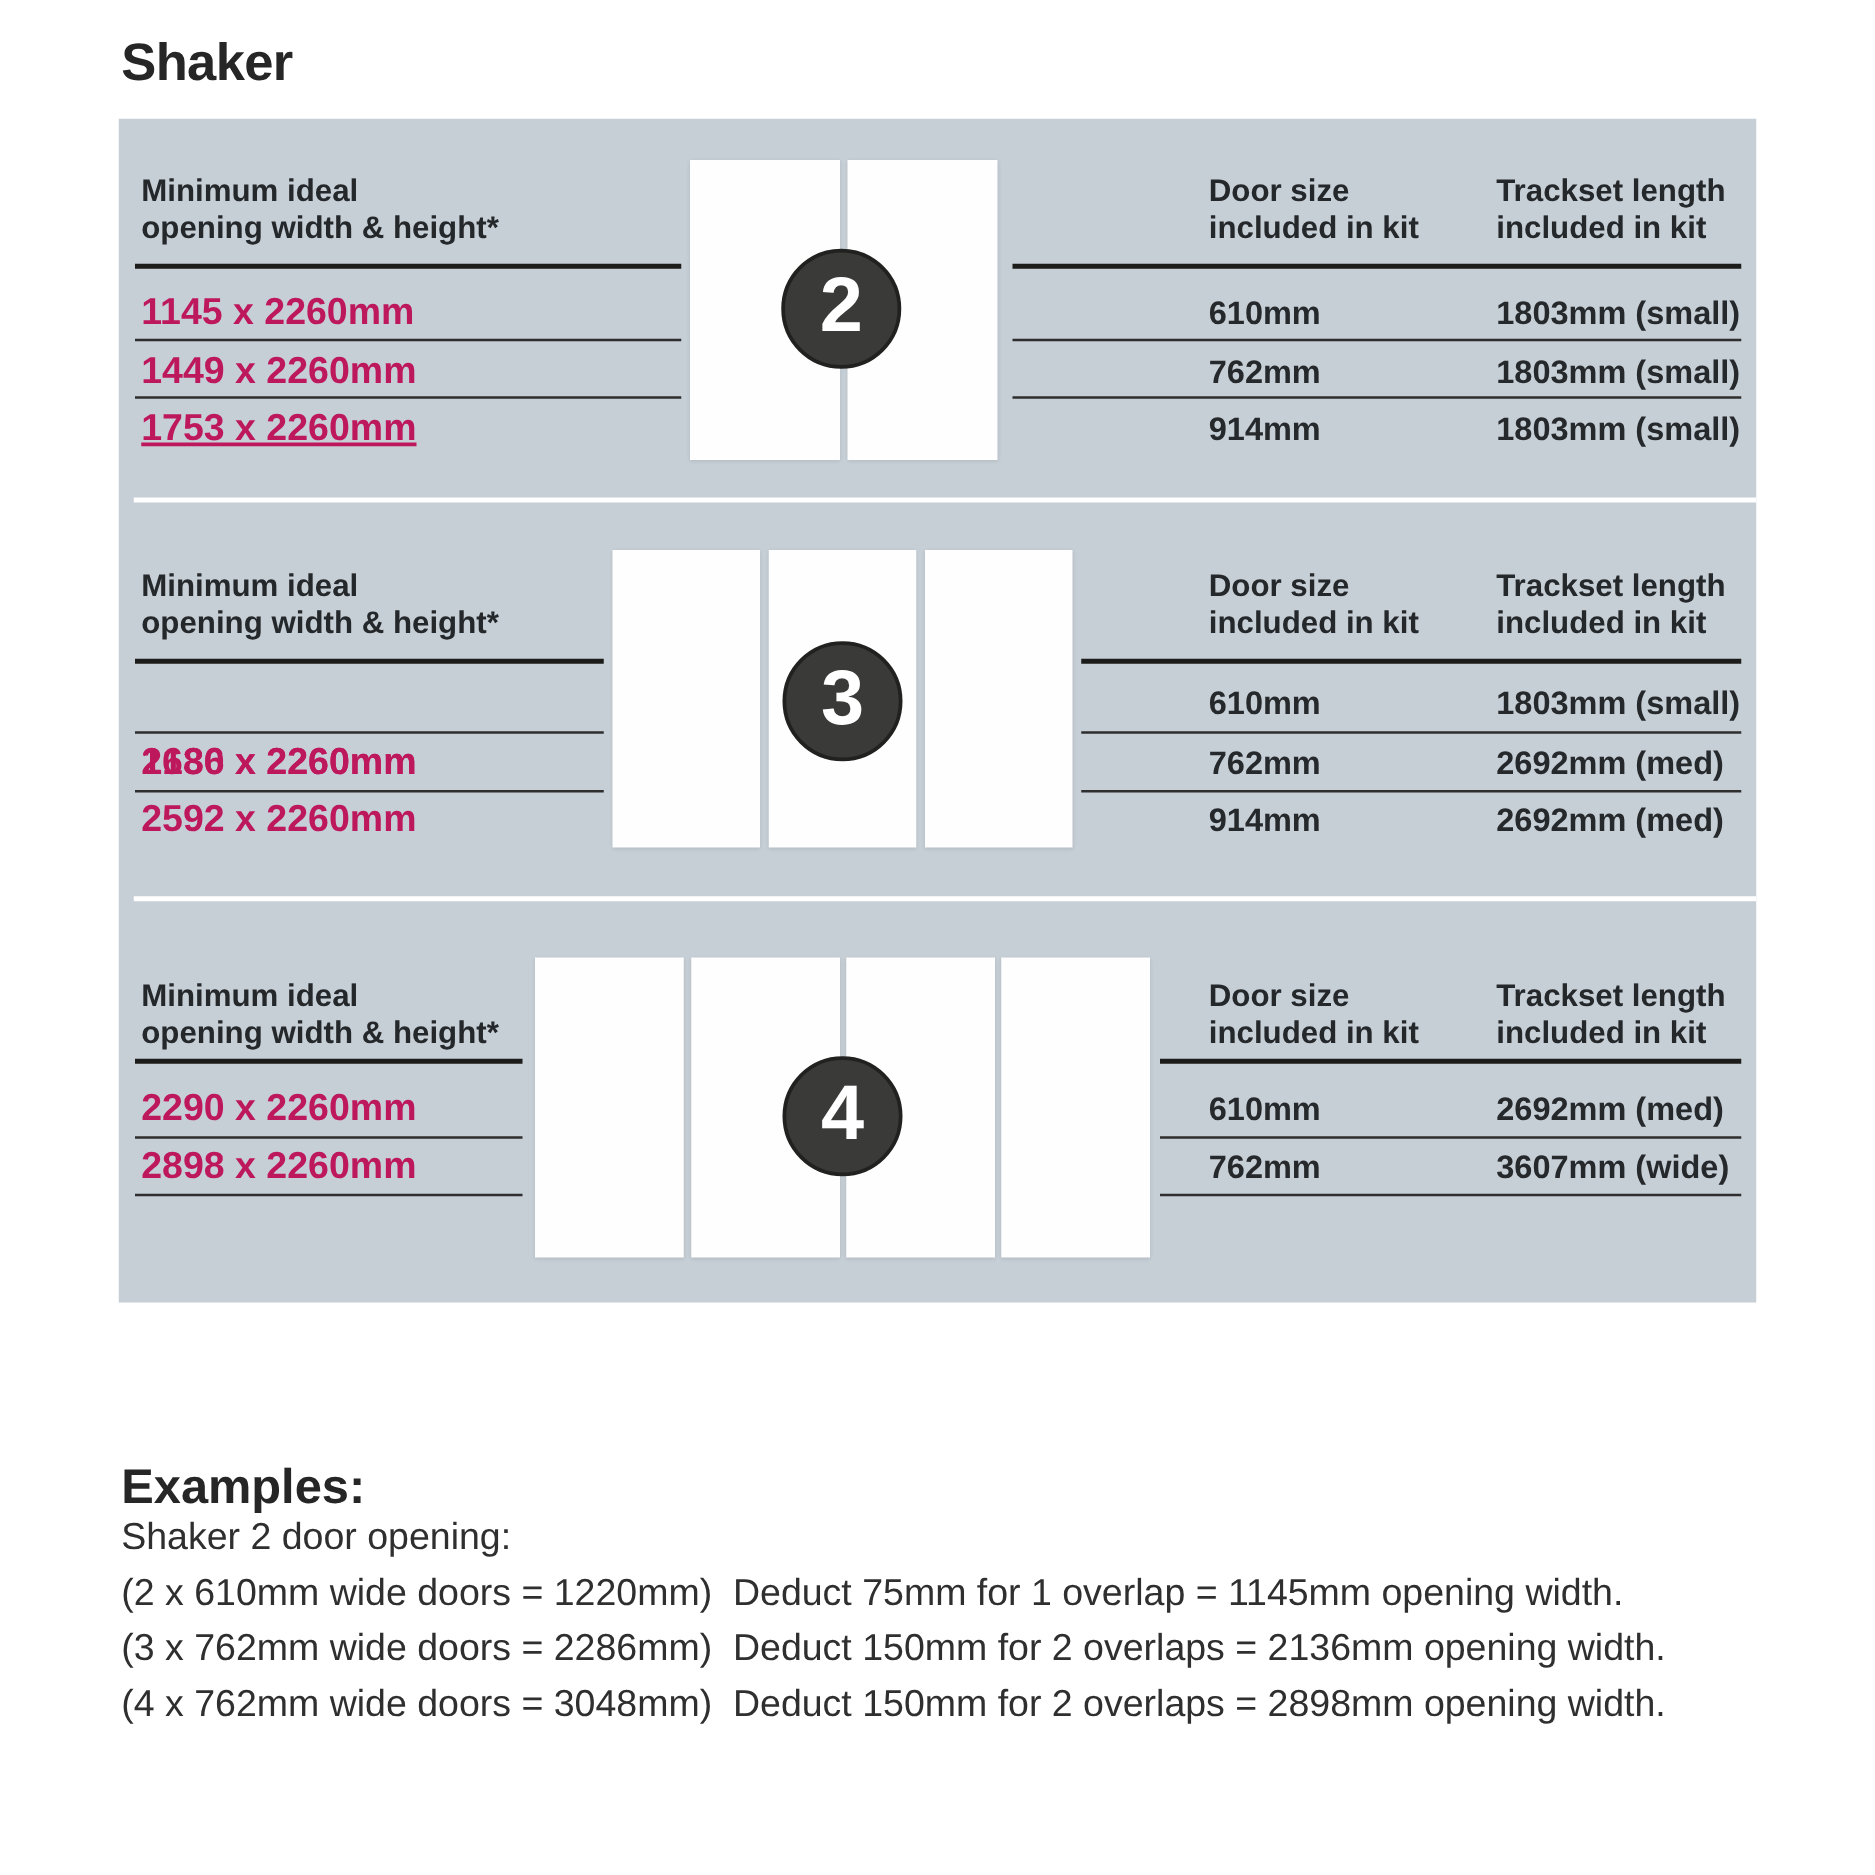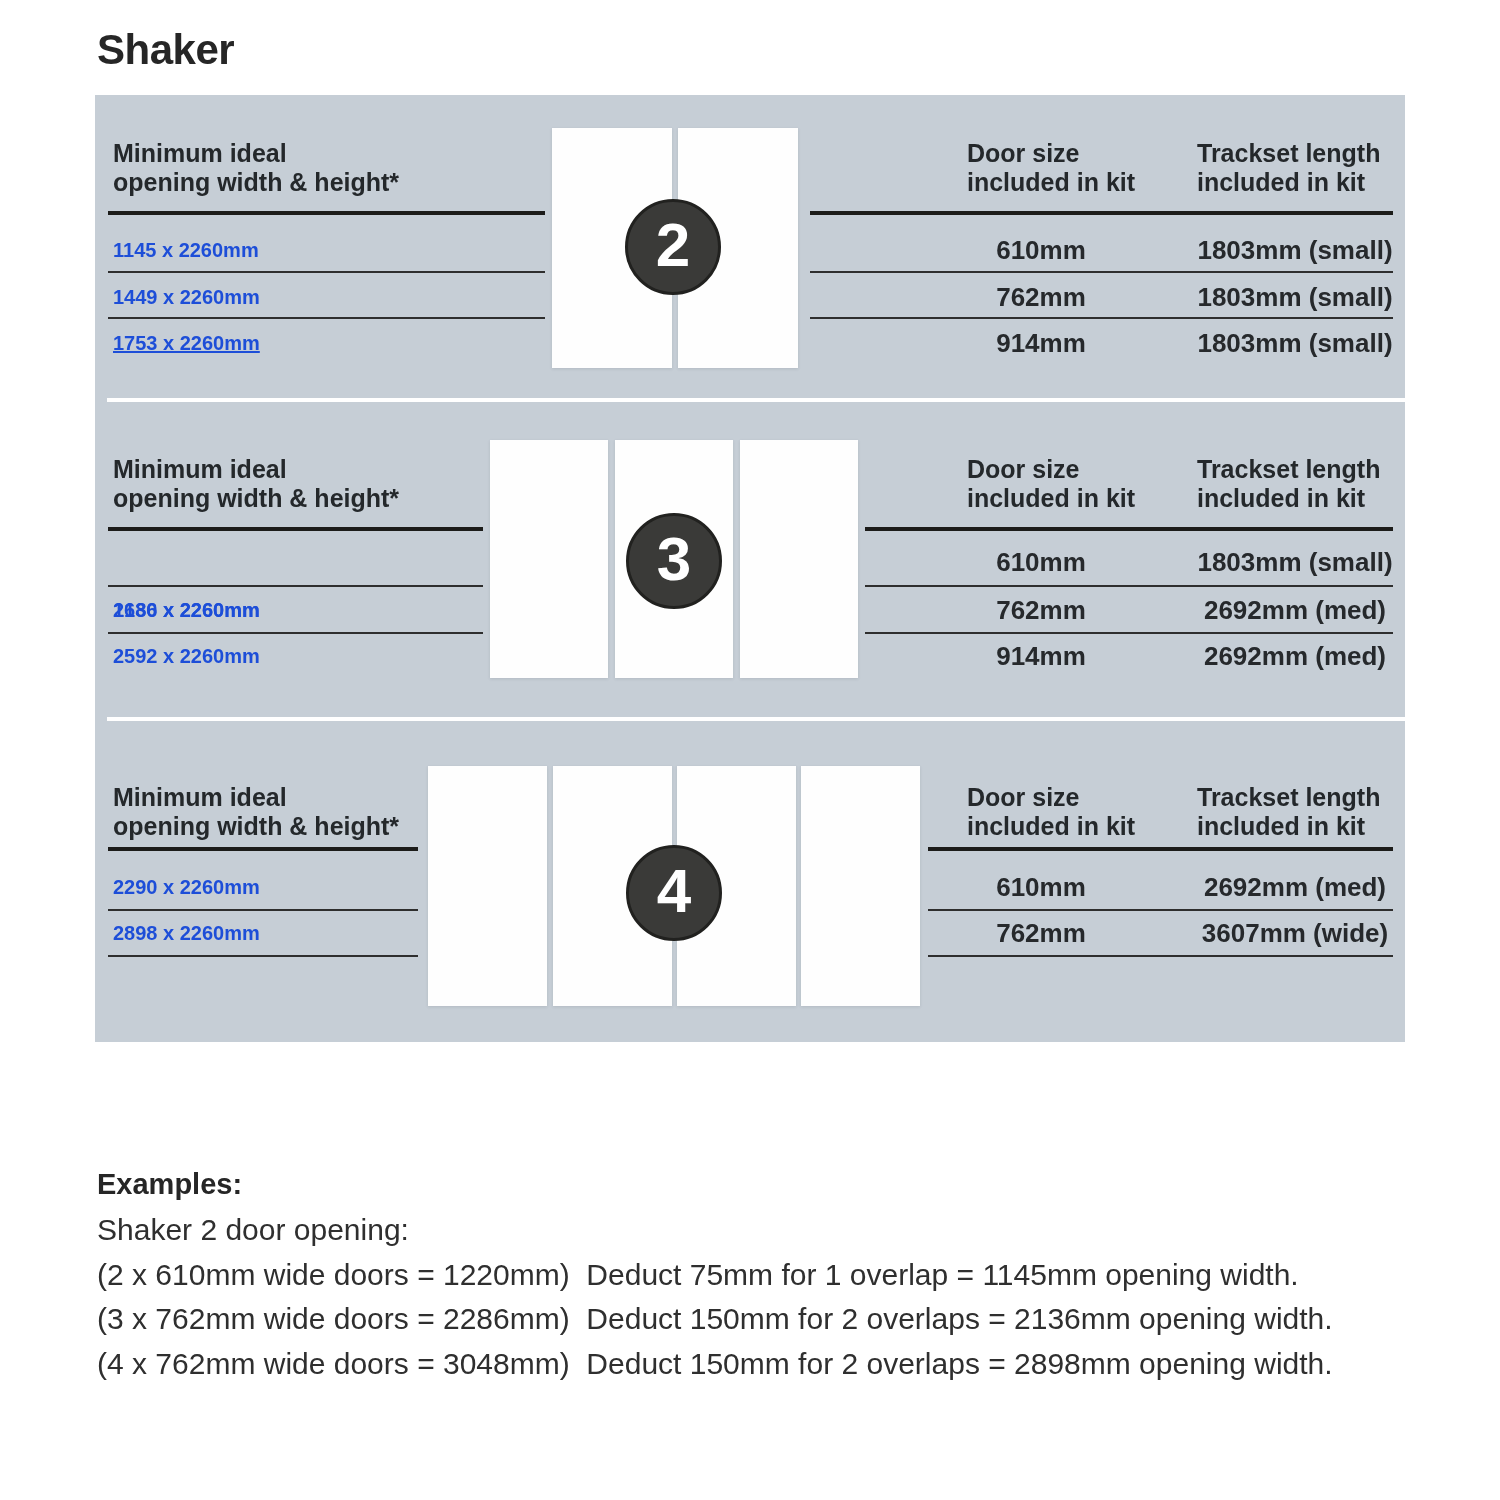--- a/index.html
+++ b/index.html
@@ -11,22 +11,22 @@
     letter-spacing:-0.5px; color:#262626; }
 
   .board { position:absolute; left:95px; top:95px; width:1310px; height:947px; background:#c6ced6; }
 
   .divider { position:absolute; left:12px; right:0; height:4px; background:#ffffff; }
   .div1 { top:303px; } .div2 { top:622px; }
 
   .hdr { position:absolute; font-size:25px; line-height:29px; font-weight:700; color:#24282b; }
   .thick { position:absolute; height:4px; background:#1c1c1a; }
   .hairline { position:absolute; height:2px; background:#2e2e2e; }
-  .cellL { position:absolute; font-size:20px; font-weight:600; color:#1d4ed8; line-height:26px; }
-  .cellR { position:absolute; font-size:26px; font-weight:600; color:#26292c; line-height:26px; text-align:center; }
+  .cellL { position:absolute; font-size:30px; font-weight:600; color:#be185d; line-height:26px; }
+  .cellR { position:absolute; font-size:26px; font-weight:600; color:#26292c; line-height:26px; text-align:left; }
   .door { position:absolute; background:#fefefe; box-shadow:0 1px 3px rgba(40,50,60,0.12); }
   .badge { position:absolute; width:96px; height:96px; border-radius:50%;
     background:#3a3a38; border:3px solid #21211f; display:flex; align-items:center; justify-content:center; }
   .badge span { color:#ffffff; font-size:62px; font-weight:700; line-height:1; transform:translateY(-2px); }
 
   
   .p1-ohdr { left:18px; top:44px; }
   .p1-thickL { left:13px; top:116px; width:437px; }
   .p1-thickR { left:715px; top:116px; width:583px; }
   .p1-row0L { left:18px; top:142px; } .p1-row1L { left:18px; top:189px; } .p1-row2L { left:18px; top:235px;text-decoration:underline; }
@@ -66,21 +66,21 @@
   .p3-door2 { left:582px; top:671px; width:119px; height:240px; }
   .p3-door3 { left:706px; top:671px; width:119px; height:240px; }
   .p3-badge { left:531px; top:750px; }
   .p3-dhdr { left:872px; top:688px; } .p3-thdr { left:1102px; top:688px; }
   .p3-dval0 { left:872px; top:779px; width:148px; } .p3-dval1 { left:872px; top:825px; width:148px; }
   .p3-tval0 { left:1102px; top:779px; width:196px; } .p3-tval1 { left:1102px; top:825px; width:196px; }
 
   
   .footnote { position:absolute; left:97px; top:1088px; font-size:29px; color:#2f2f2f; }
   .footnote b { font-weight:700; color:#262626; }
-  .examples-heading { position:absolute; left:97px; top:1168px; font-size:29px; font-weight:700; color:#262626; }
+  .examples-heading { position:absolute; left:97px; top:1168px; font-size:39px; font-weight:700; color:#262626; }
   .examples { position:absolute; left:97px; top:1208px; font-size:30px; color:#2f2f2f; }
   .examples div { line-height:44.6px; white-space:pre-wrap; }
 </style>
 </head>
 <body>
 
 <div class="stage">
 
   <div class="page-title">Shaker</div>
 

